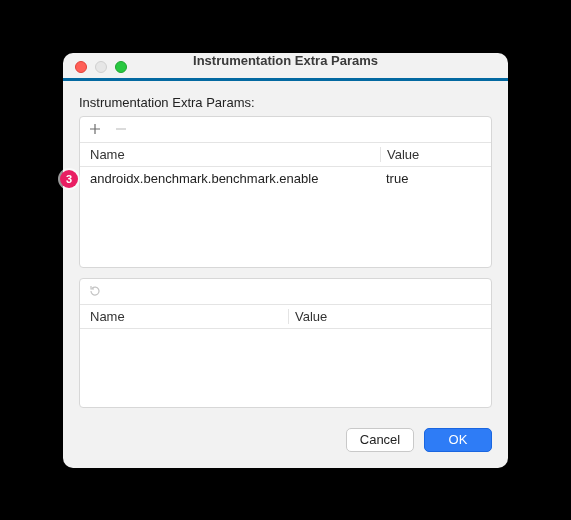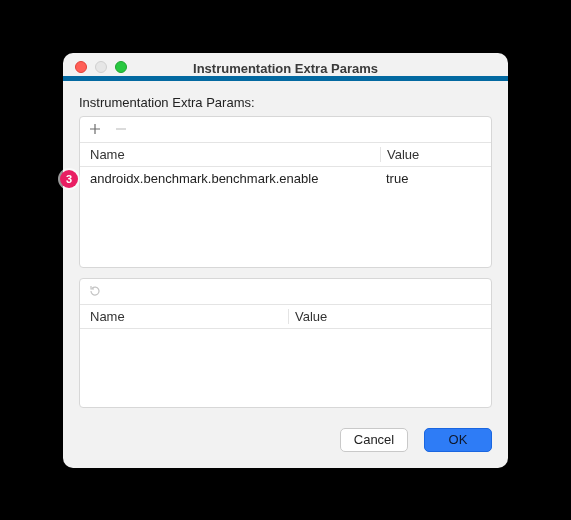--- a/index.html
+++ b/index.html
@@ -18,23 +18,23 @@
       width: 445px;
       background: #f2f2f2;
       border-radius: 10px;
       box-shadow: 0 20px 60px rgba(0,0,0,.5);
       overflow: visible;
       position: relative;
     }
     .titlebar {
       height: 28px;
       display: flex;
-      align-items: flex-end;
+      align-items: flex-start;
       position: relative;
-      border-bottom: 5px solid #0369a1;
+      border-bottom: 3px solid #0369a1;
     }
     .traffic {
       display: flex;
       gap: 8px;
       position: absolute;
       left: 12px;
       top: 8px;
     }
     .traffic span {
       width: 12px; height: 12px;
@@ -110,21 +110,21 @@
       font-size: 11px;
       font-weight: 600;
       display: flex;
       align-items: center;
       justify-content: center;
       box-shadow: 0 0 0 2px rgba(255,255,255,.6);
     }
     .button-row {
       display: flex;
       justify-content: flex-end;
-      gap: 16px;
+      gap: 10px;
       margin-top: 20px;
       text-align: center;
     }
     .btn {
       min-width: 68px;
       height: 24px;
       border-radius: 5px;
       font-size: 13px;
       display: flex;
       align-items: center;
@@ -132,21 +132,21 @@
       cursor: pointer;
     }
     .btn-cancel {
       background: #fff;
       border: 1px solid #c9c9c9;
       color: #222;
     }
     .btn-ok {
       background: #2e7cf6;
       border: 1px solid #1a66e0;
-      color: #0f172a;
+      color: #ffffff;
       font-weight: 500;
     }
   </style>
 </head>
 <body>
 
 <div class="window">
   <div class="titlebar">
     <div class="traffic">
       <span class="tl-close"></span>

